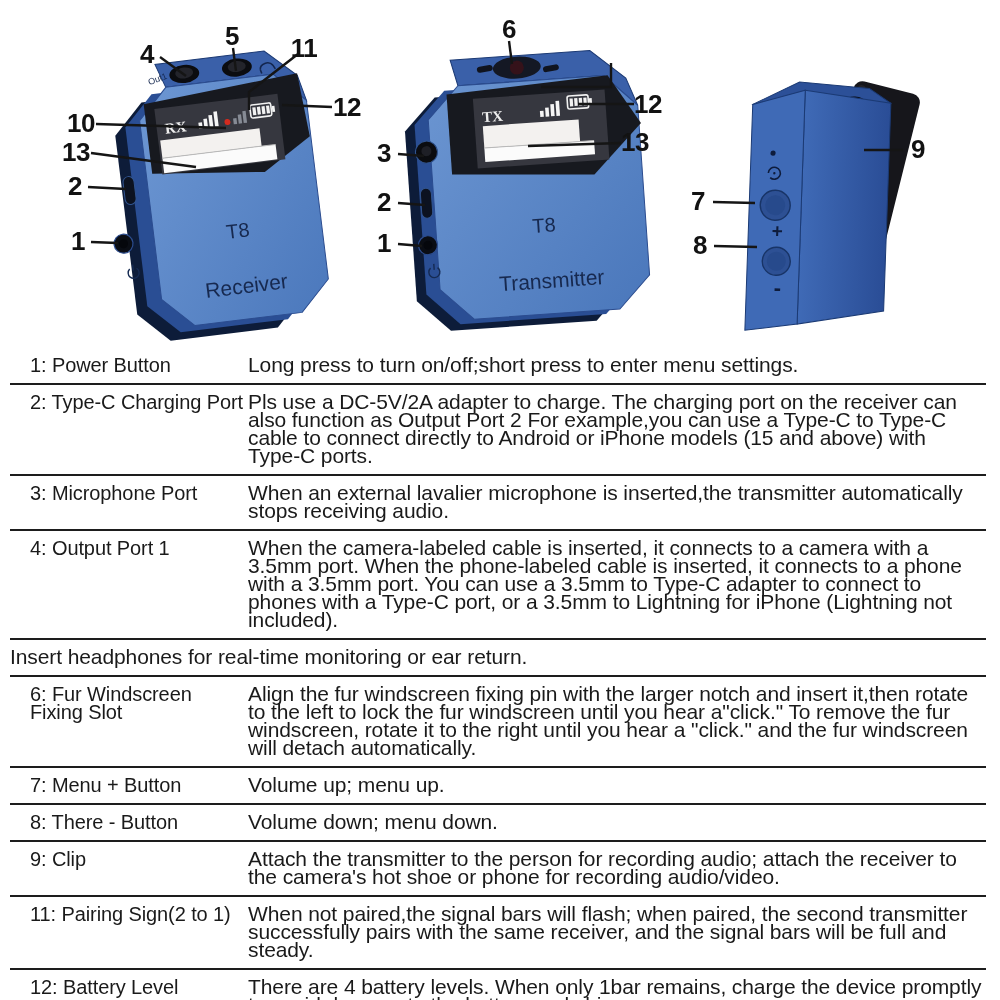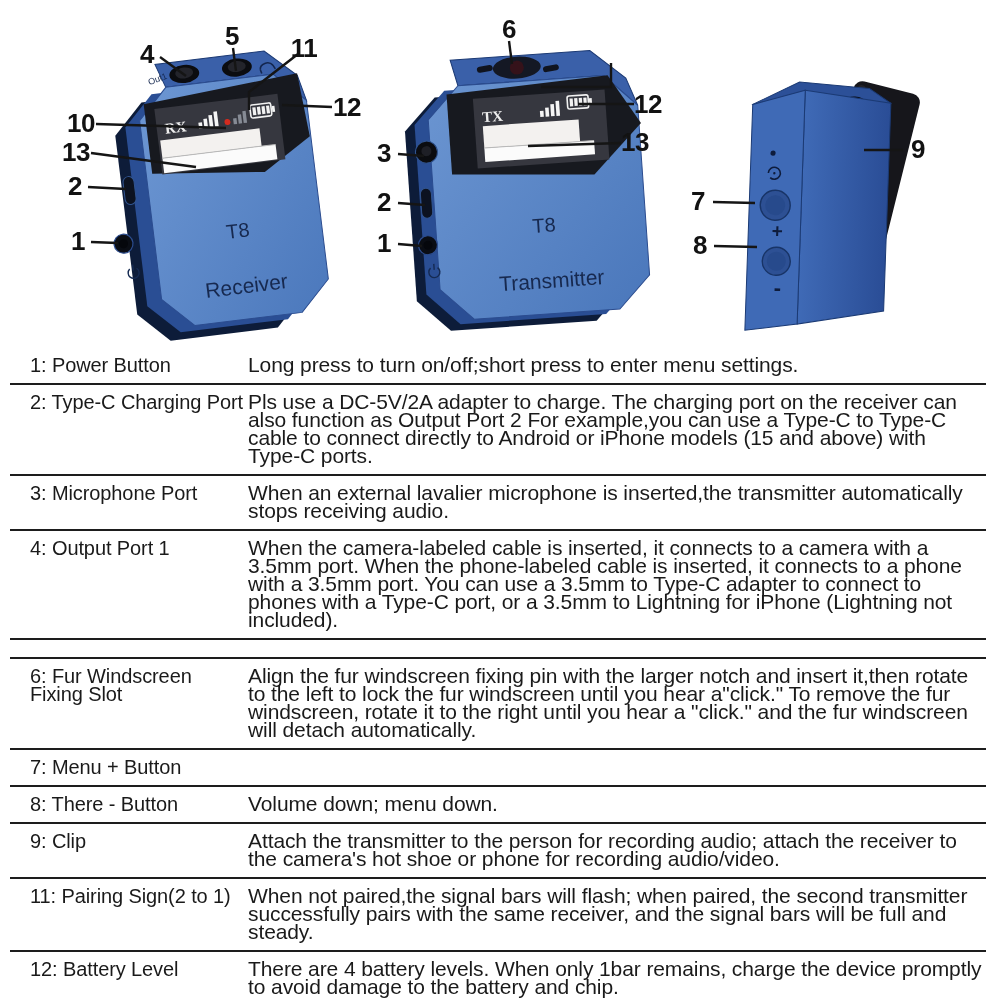--- a/index.html
+++ b/index.html
@@ -230,27 +230,29 @@
     </div>
     <div class="trow">
       <div class="tlabel">3: Microphone Port</div>
       <div class="tdesc">When an external lavalier microphone is inserted,the transmitter automatically stops receiving audio.</div>
     </div>
     <div class="trow">
       <div class="tlabel">4: Output Port 1</div>
       <div class="tdesc">When the camera-labeled cable is inserted, it connects to a camera with a 3.5mm port. When the phone-labeled cable is inserted, it connects to a phone with a 3.5mm port. You can use a 3.5mm to Type-C adapter to connect to phones with a Type-C port, or a 3.5mm to Lightning for iPhone (Lightning not included).</div>
     </div>
     <div class="trow">
+      <div class="tdesc">Insert headphones for real-time monitoring or ear return.</div>
     </div>
     <div class="trow">
       <div class="tlabel">6: Fur Windscreen Fixing Slot</div>
       <div class="tdesc">Align the fur windscreen fixing pin with the larger notch and insert it,then rotate to the left to lock the fur windscreen until you hear a"click." To remove the fur windscreen, rotate it to the right until you hear a "click." and the fur windscreen will detach automatically.</div>
     </div>
     <div class="trow">
       <div class="tlabel">7: Menu + Button</div>
+      <div class="tdesc">Volume up; menu up.</div>
     </div>
     <div class="trow">
       <div class="tlabel">8: There - Button</div>
       <div class="tdesc">Volume down; menu down.</div>
     </div>
     <div class="trow">
       <div class="tlabel">9: Clip</div>
       <div class="tdesc">Attach the transmitter to the person for recording audio; attach the receiver to the camera's hot shoe or phone for recording audio/video.</div>
     </div>
     <div class="trow">

